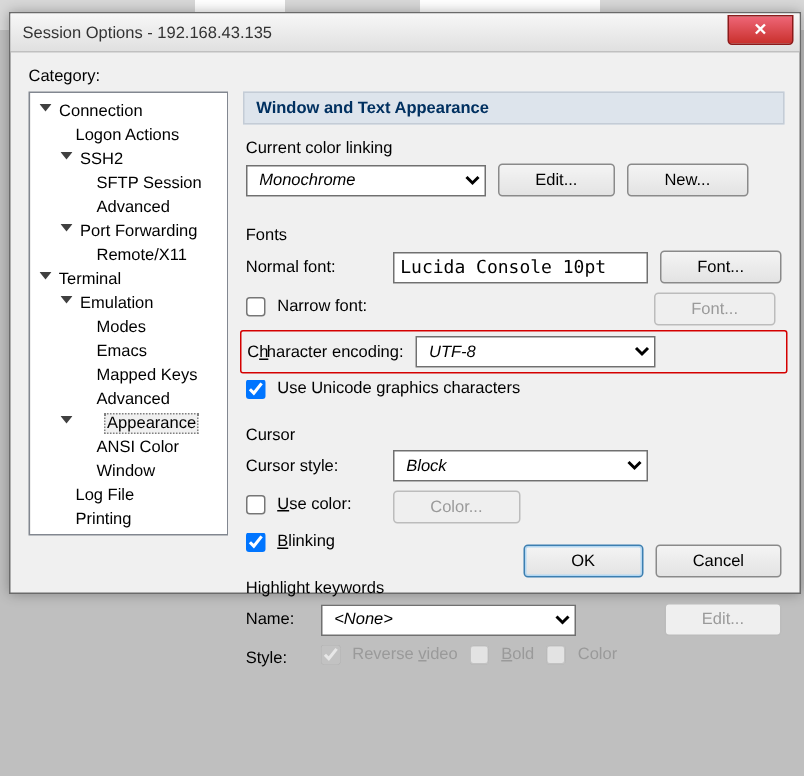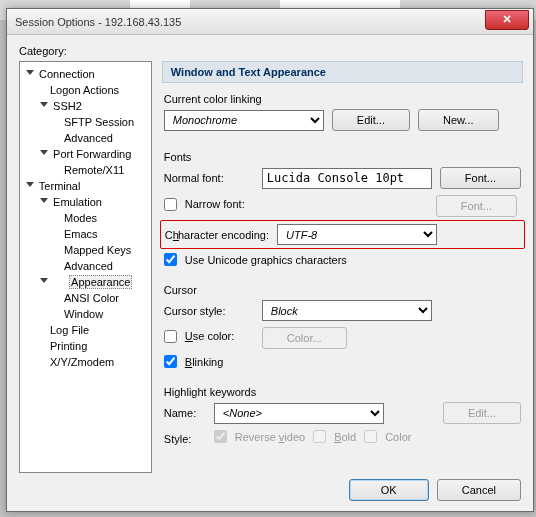--- a/index.html
+++ b/index.html
@@ -4,21 +4,21 @@
 <style>
   * { box-sizing: border-box; font-family: "Segoe UI", Tahoma, sans-serif; font-size: 11px; }
   html, body { margin: 0; padding: 0; }
   body { background: #bfbfbf; width: 536px; height: 517px; overflow: hidden; }
 
   .backdrop { position:absolute; left:0; top:0; width:536px; height:20px; background:#d8d8d8; }
   .backdrop2 { position:absolute; left:280px; top:-5px; width:120px; height:18px; background:#fff; border-bottom:1px solid #999;}
   .backdrop3 { position:absolute; left:130px; top:-5px; width:60px; height:18px; background:#fff; border-bottom:1px solid #999;}
 
   .dialog {
-    position: absolute; left: 6px; top: 8px; width: 528px; height: 504px;
+    position: absolute; left: 6px; top: 8px; width: 528px; height: 388px;
     background: #f0f0f0; border: 1px solid #6a6a6a;
     box-shadow: 0 0 8px rgba(0,0,0,0.3);
   }
   .titlebar {
     height: 26px;
     background: linear-gradient(to bottom, #f7f7f7, #e0e0e0);
     border-bottom: 1px solid #c0c0c0;
     display: flex; align-items: center; justify-content: space-between;
     padding-left: 8px;
   }
@@ -69,21 +69,21 @@
     background: linear-gradient(to bottom,#f4f4f4,#e3e3e3);
     border:1px solid #8a8a8a; border-radius:3px;
     height:22px; min-width:70px; padding:0 24px;
     display:inline-flex; align-items:center; justify-content:center;
     color:#000;
   }
   .btn.disabled { color:#9a9a9a; border-color:#bcbcbc; background:#efefef; }
   .btn.default { border:1px solid #3c7fb1; box-shadow:0 0 0 1px #b3d7f2 inset; }
 
   input[type=checkbox] { width:13px; height:13px; margin:0 4px 0 0; vertical-align:middle; }
-  .cb-row { display:flex; align-items:center; gap:4px; margin-bottom:4px; }
+  .cb-row { display:flex; align-items:flex-start; gap:4px; margin-bottom:4px; }
   .cb-row.disabled { color:#9a9a9a; }
 
   .accel { text-decoration: underline; }
 
   .redbox { border:1.5px solid #d40000; padding:3px 4px; margin: -3px -4px 4px -4px; border-radius:2px; }
 
   .footer {
     position:absolute; right:12px; bottom:10px; display:flex; gap:8px;
   }
   .footer .btn { min-width:80px; }

